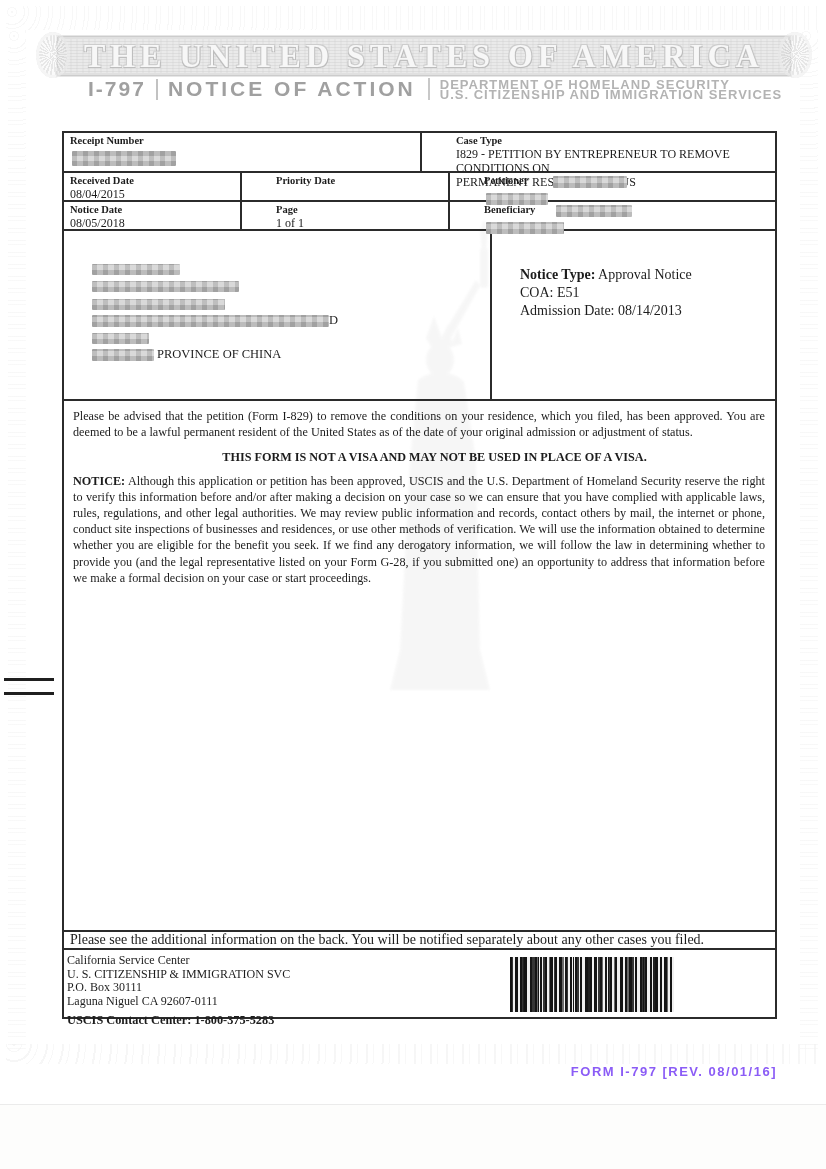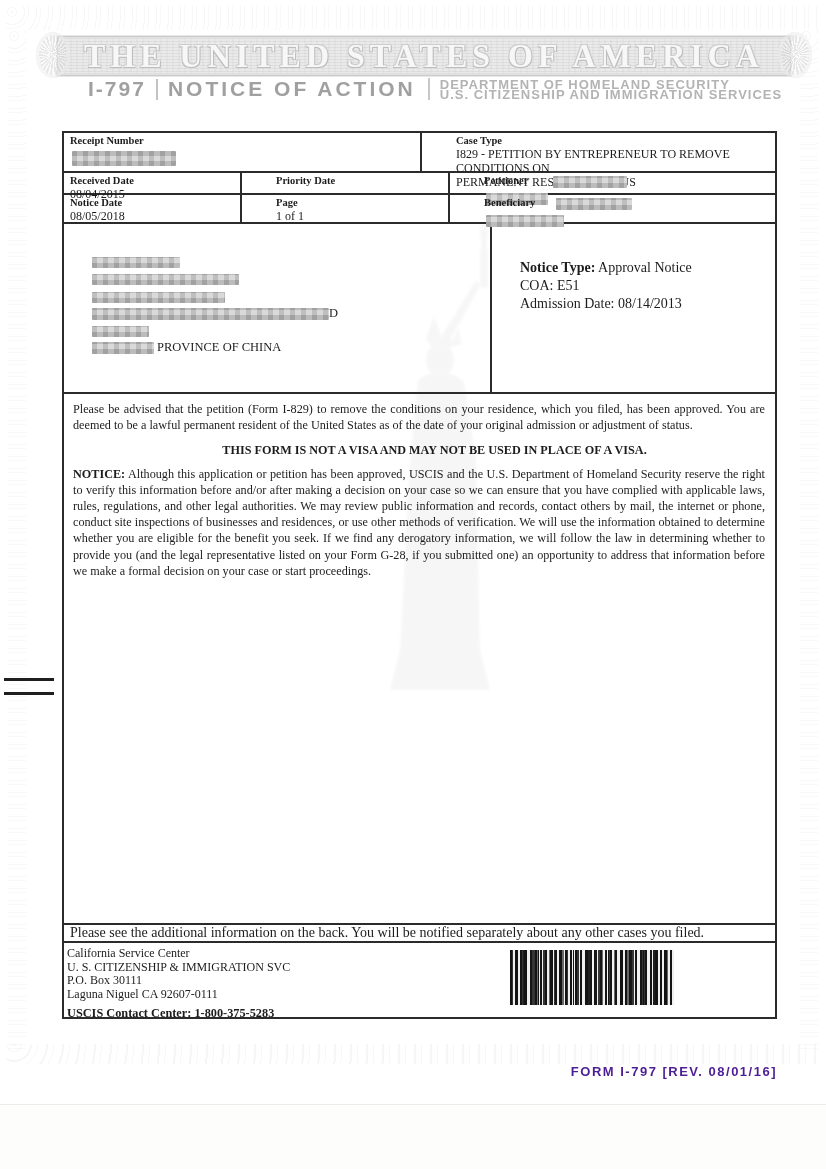--- a/index.html
+++ b/index.html
@@ -44,21 +44,21 @@
 
   
   .doc{position:absolute;left:62px;top:131px;width:715px;height:888px;
        border:2px solid #2b2b2b;box-sizing:border-box;background:transparent;}
   .trow{display:flex;border-bottom:2px solid #2b2b2b;box-sizing:border-box;gap:28px;}
   .cell{box-sizing:border-box;padding:2px 6px;position:relative;}
   .cell.bR{border-right:2px solid #2b2b2b;}
   .lbl{font-size:10.5px;font-weight:bold;line-height:12px;}
   .val{font-size:12px;line-height:14px;}
 
-  .r1{height:40px;} .r2{height:22px;} .r3{height:29px;}
+  .r1{height:40px;} .r2{height:29px;} .r3{height:29px;}
   .addr-row{height:170px;display:flex;border-bottom:2px solid #2b2b2b;box-sizing:border-box;}
   .addr-left{width:428px;box-sizing:border-box;border-right:2px solid #2b2b2b;padding:30px 0 0 28px;}
   .addr-right{flex:1;box-sizing:border-box;padding:35px 0 0 28px;font-size:14px;line-height:18px;}
 
   .body-box{height:531px;border-bottom:2px solid #2b2b2b;box-sizing:border-box;padding:7px 10px 0 9px;}
   .body-box p{margin:0 0 9px 0;font-size:12.2px;line-height:16.2px;text-align:justify;}
   .body-box .shout{font-weight:bold;margin-bottom:7px;text-align:center;margin-left:31px;}
 
   .back-note{height:18px;border-bottom:2px solid #2b2b2b;box-sizing:border-box;
              font-size:14px;line-height:15px;padding:0 0 0 6px;}
@@ -71,21 +71,21 @@
     background-image:
       repeating-linear-gradient(90deg,#141414 0 2px,transparent 2px 5px),
       repeating-linear-gradient(90deg,#141414 0 1px,transparent 1px 7px),
       repeating-linear-gradient(90deg,rgba(20,20,20,.85) 0 3px,transparent 3px 11px),
       repeating-linear-gradient(90deg,rgba(20,20,20,.6) 0 2px,#f0f0f0 2px 13px);}
 
   
   .regbar{position:absolute;left:4px;width:50px;height:3px;background:#1f1f1f;}
   .regbar.b1{top:678px;} .regbar.b2{top:692px;}
   .form-rev{position:absolute;right:49px;top:1064px;font-family:"Liberation Sans",sans-serif;
-    font-weight:bold;font-size:13px;letter-spacing:1.5px;color:#4c1d95;}
+    font-weight:bold;font-size:13px;letter-spacing:1.5px;color:#8b5cf6;}
 
   
   .rd{display:inline-block;vertical-align:middle;border-radius:1px;
     background-image:
       repeating-linear-gradient(0deg, rgba(110,110,110,.28) 0 5px, rgba(215,215,215,.28) 5px 10px),
       repeating-linear-gradient(90deg, #b5b5b5 0 5px, #dadada 5px 11px);}
   .addr-line{height:17px;white-space:nowrap;font-size:12.5px;}
 
   
   .watermark{position:absolute;left:330px;top:220px;opacity:.08;pointer-events:none;filter:blur(1px);}

